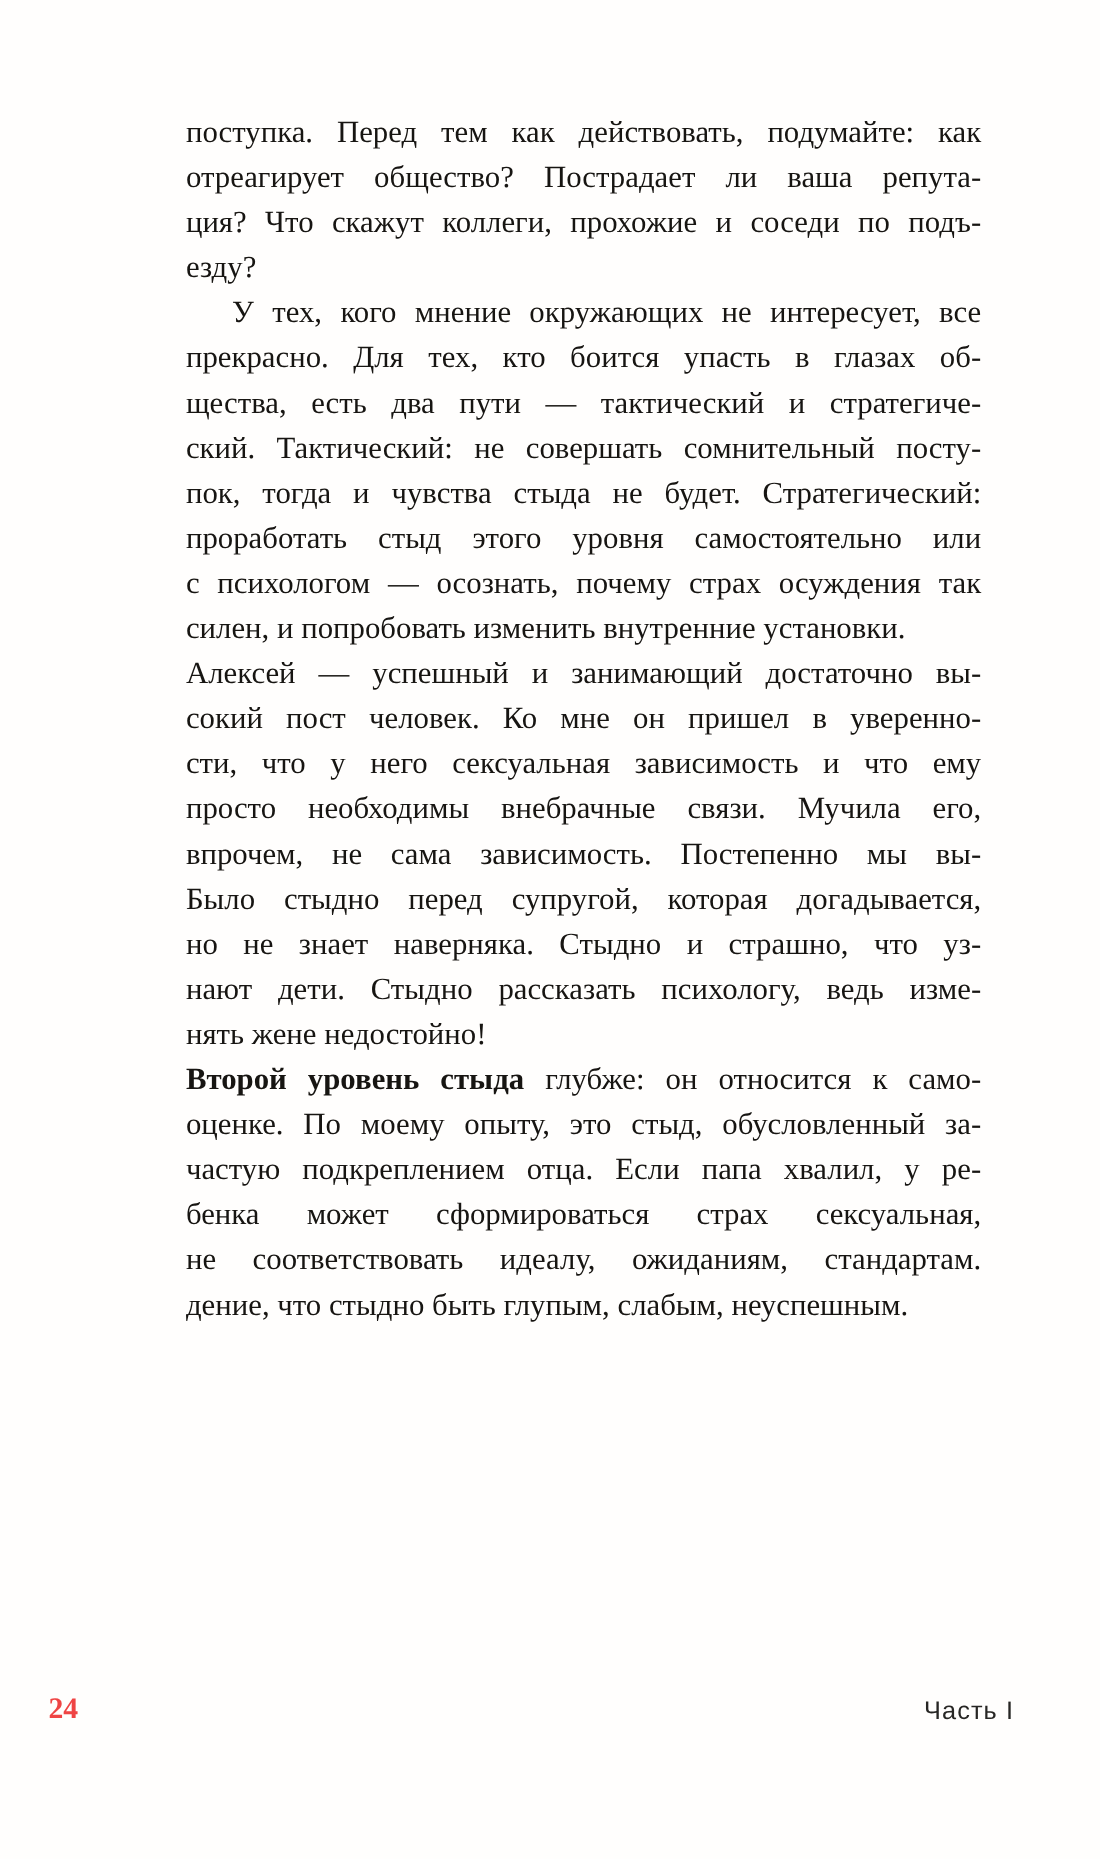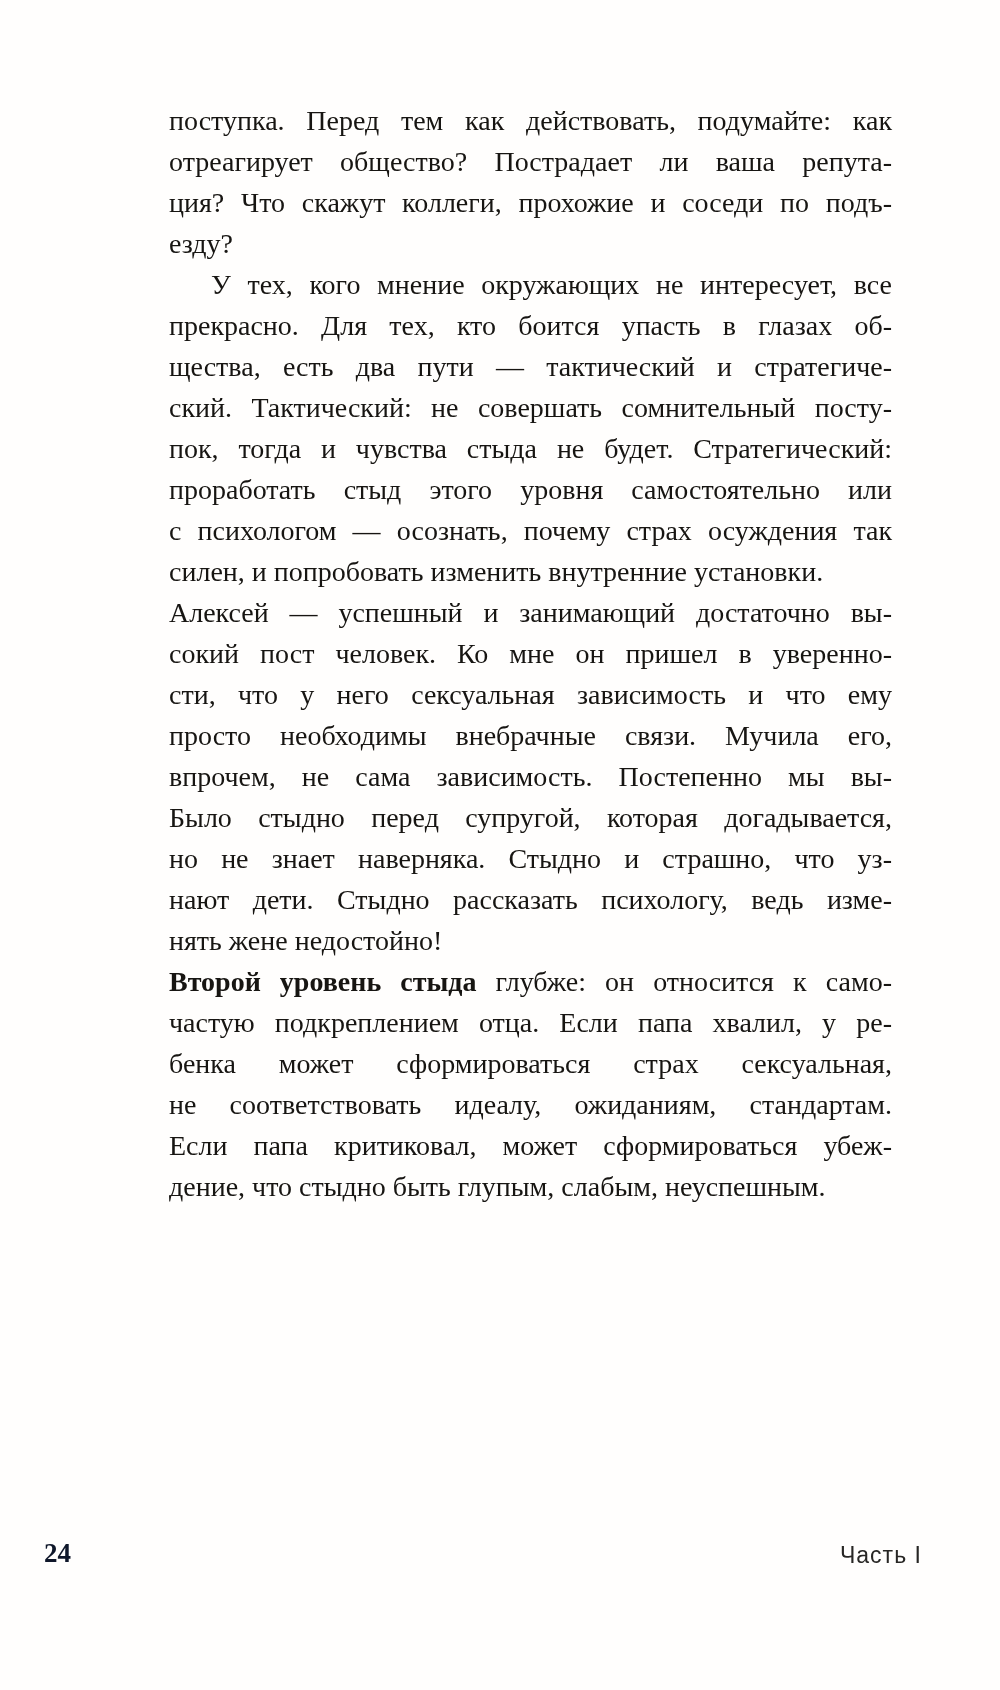--- a/index.html
+++ b/index.html
@@ -37,21 +37,21 @@
     letter-spacing: 0.5px;
     margin-top: 82px;
     margin-bottom: 30px;
   }
   .footer-page-number {
     position: absolute;
     left: 44px;
     top: 1538px;
     font-size: 27px;
     font-weight: bold;
-    color: #0f172a;
+    color: #ef4444;
   }
   .footer-running-title {
     position: absolute;
     left: 840px;
     top: 1542px;
     font-family: "Liberation Sans", "DejaVu Sans", sans-serif;
     font-size: 23px;
     letter-spacing: 1px;
     color: #272624;
   }
@@ -83,22 +83,22 @@
         <div class="line">сти, что у него сексуальная зависимость и что ему</div>
         <div class="line">просто необходимы внебрачные связи. Мучила его,</div>
         <div class="line">впрочем, не сама зависимость. Постепенно мы вы-</div>
         <div class="line">Было стыдно перед супругой, которая догадывается,</div>
         <div class="line">но не знает наверняка. Стыдно и страшно, что уз-</div>
         <div class="line">нают дети. Стыдно рассказать психологу, ведь изме-</div>
         <div class="line">нять жене недостойно!</div>
       </div>
       <div class="para gap-before">
         <div class="line"><b>Второй уровень стыда</b> глубже: он относится к само-</div>
+        <div class="line">оценке. По моему опыту, это стыд, обусловленный за-</div>
         <div class="line">частую подкреплением отца. Если папа хвалил, у ре-</div>
         <div class="line">бенка может сформироваться страх сексуальная,</div>
         <div class="line">не соответствовать идеалу, ожиданиям, стандартам.</div>
-        <div class="line">Если папа критиковал, может сформироваться убеж-</div>
         <div class="line">дение, что стыдно быть глупым, слабым, неуспешным.</div>
       </div>
     </div>
   <div class="footer-page-number">24</div>
   <div class="footer-running-title">Часть I</div>
 </div>
 
 </body></html>

